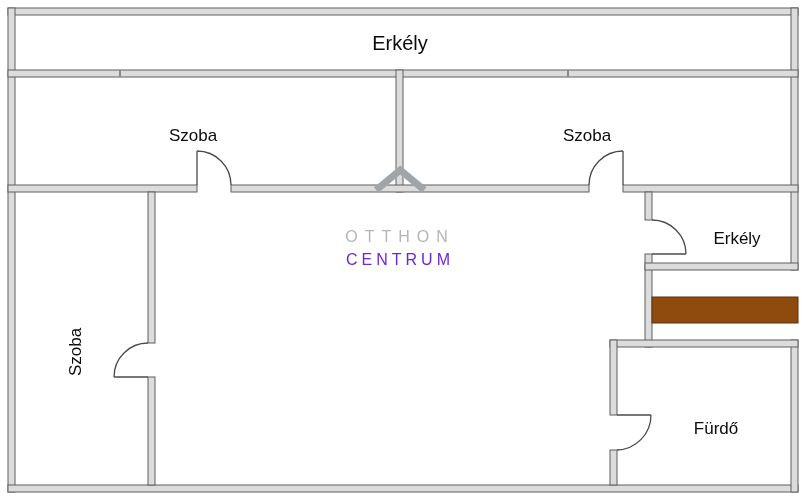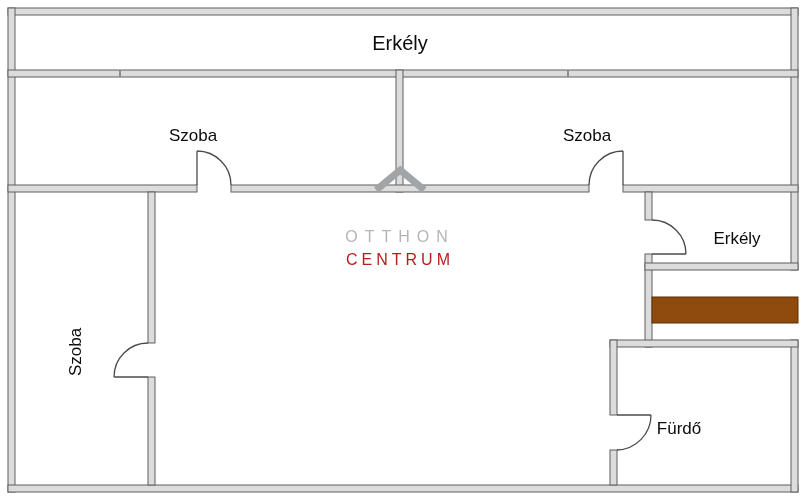--- a/index.html
+++ b/index.html
@@ -46,21 +46,21 @@
   .wm-line1 {
     margin-top:36px;
     font-size:16px;
     letter-spacing:7px;
     color:#b3b6b8;
   }
   .wm-line2 {
     margin-top:5px;
     font-size:16px;
     letter-spacing:4px;
-    color:#b91c1c;
+    color:#6d28d9;
   }
 </style>
 </head>
 <body>
 
 <div class="plan">
 
   <svg class="plan-svg" width="806" height="500" viewBox="0 0 806 500">
 
     <g>
@@ -113,21 +113,21 @@
     </g>
 
     <rect x="652" y="297" width="146" height="26" stroke="#5e3008" stroke-width="1" fill="#8f4a0e"></rect>
   </svg>
 
   <div class="room-label lbl-erkely" style="left:400px; top:43px">Erkély</div>
   <div class="room-label lbl-szoba" style="left:193px; top:136px">Szoba</div>
   <div class="room-label lbl-szoba" style="left:587px; top:136px">Szoba</div>
   <div class="room-label lbl-szoba lbl-rot" style="left:76px; top:352px">Szoba</div>
   <div class="room-label lbl-szoba" style="left:737px; top:239px">Erkély</div>
-  <div class="room-label lbl-szoba" style="left:679px; top:429px">Fürdő</div>
+  <div class="room-label lbl-szoba" style="left:716px; top:429px">Fürdő</div>
 
   <div class="watermark">
     <svg class="wm-roof" width="60" height="30" viewBox="0 0 60 30">
       <path d="M6 27 L30 7 L54 27" fill="none" stroke="#a1a5a8" stroke-width="7"></path>
     </svg>
     <div class="wm-line1">OTTHON</div>
     <div class="wm-line2">CENTRUM</div>
   </div>
 
 </div>

